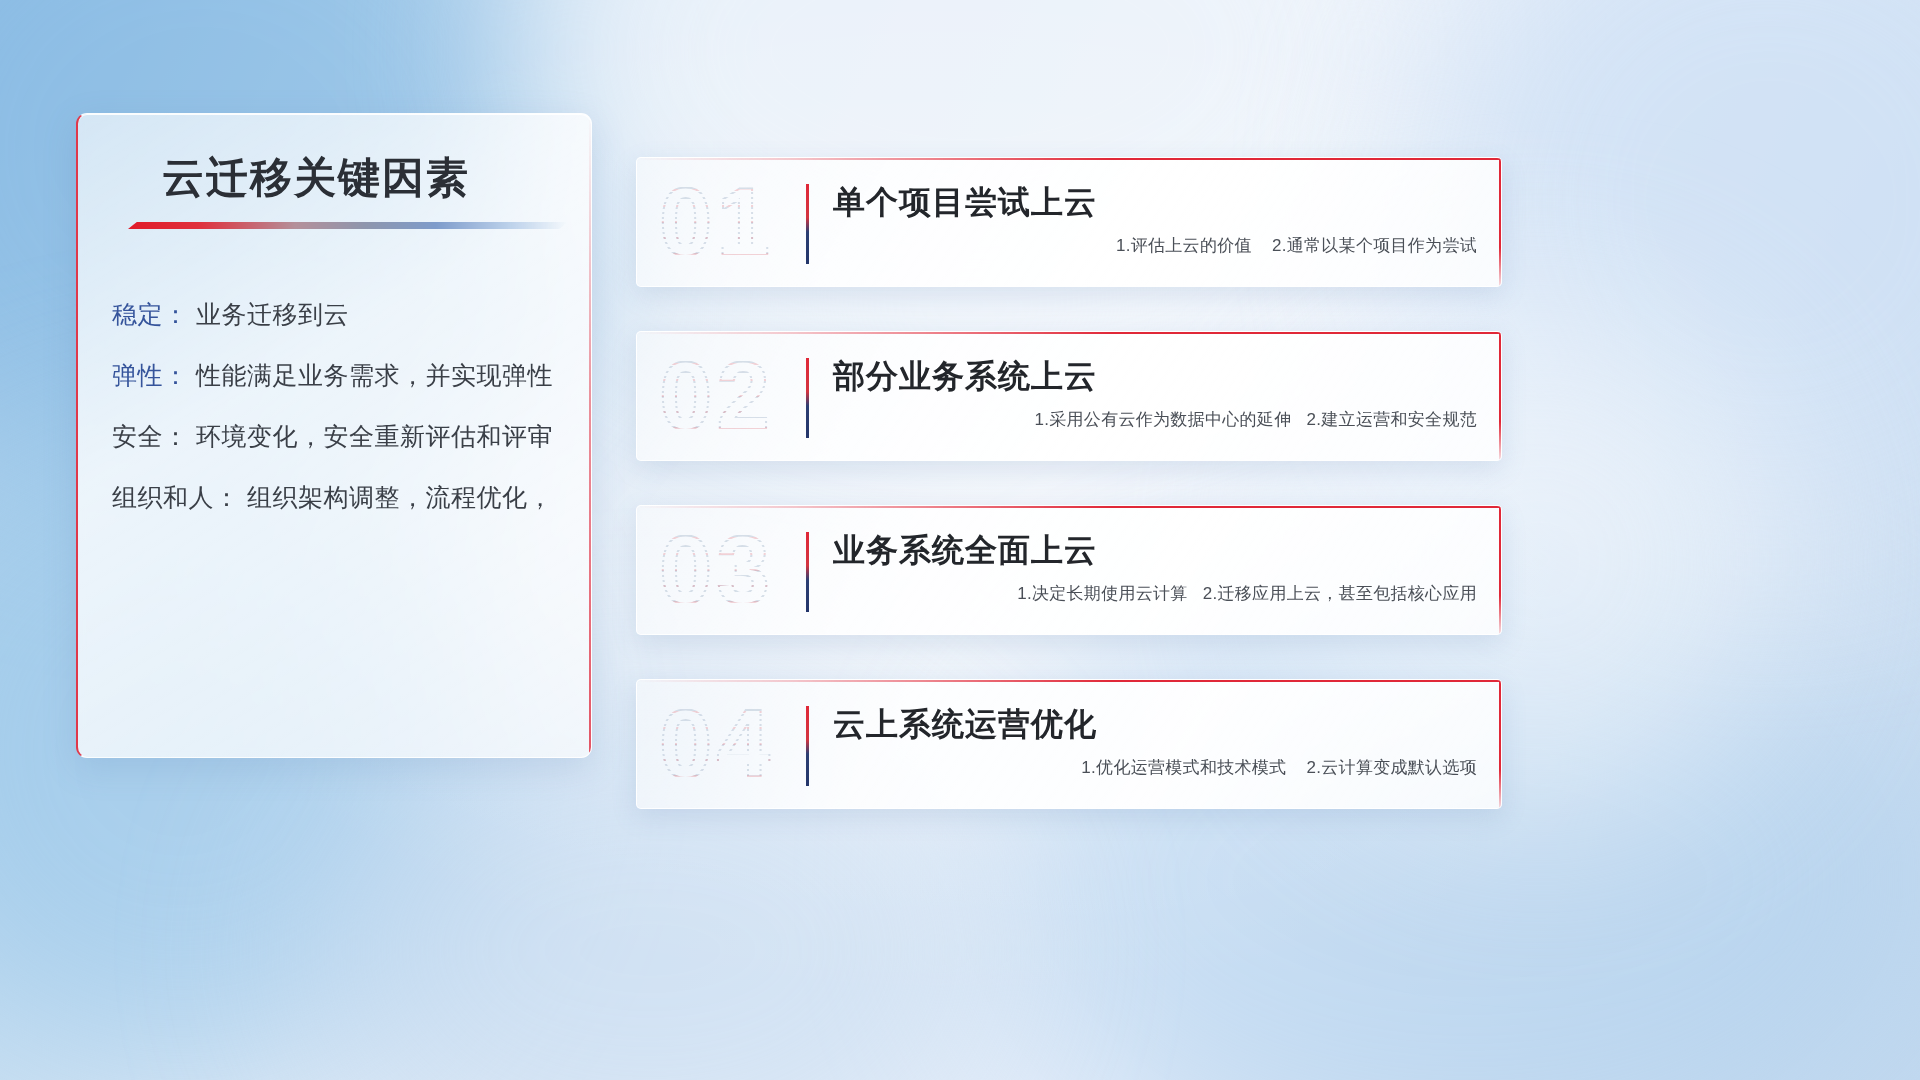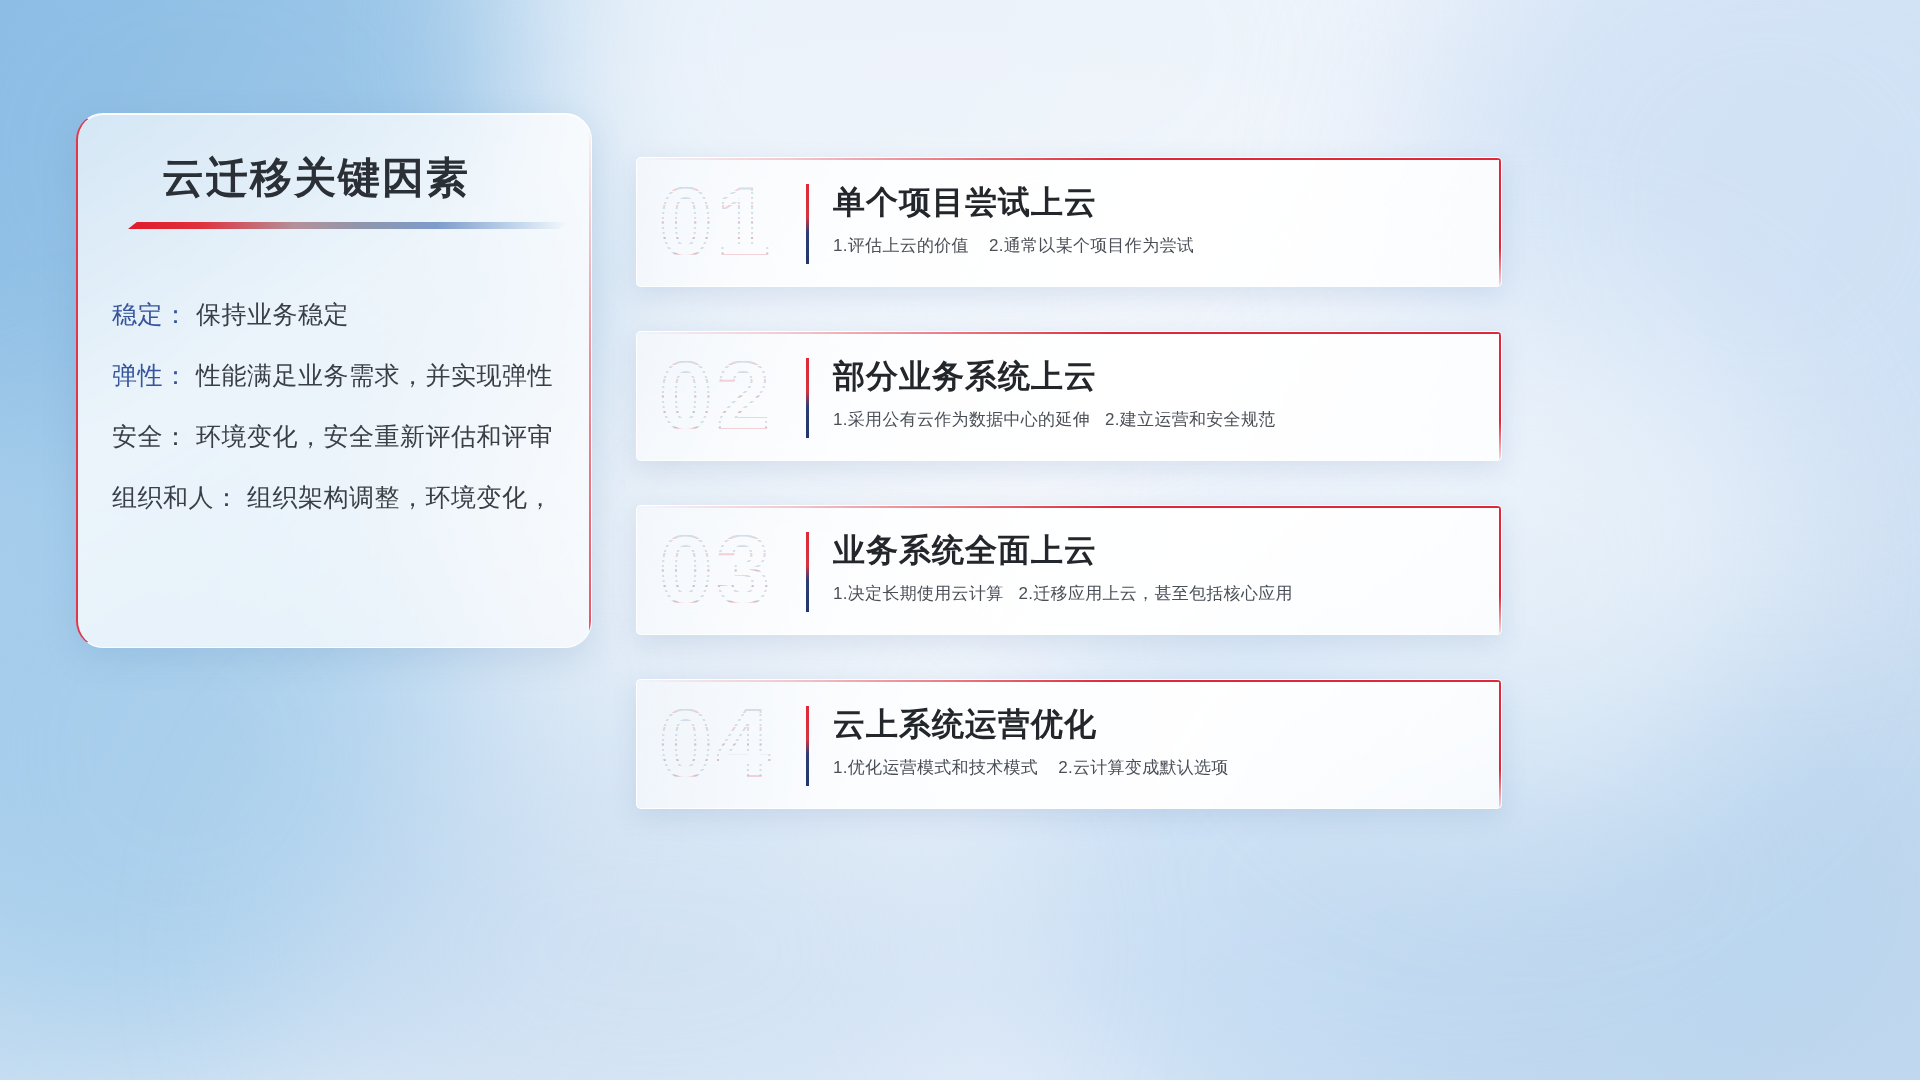--- a/index.html
+++ b/index.html
@@ -26,22 +26,22 @@
   .blob.b7 { right: 120px; top: 300px;   width: 520px;  height: 520px;  background: #f2f7fc; opacity:.55; }
   .vign { position:absolute; inset:0; background:
       radial-gradient(ellipse at 50% 45%, rgba(255,255,255,.30) 0%, rgba(255,255,255,0) 62%); }
 
   
   #stage { position: absolute; inset: 0; }
 
   
   #left-panel {
     position: absolute;
-    left: 76px; top: 113px; width: 516px; height: 535px;
-    border-radius: 27px;
+    left: 76px; top: 113px; width: 516px; height: 645px;
+    border-radius: 11px;
     background: linear-gradient(150deg, rgba(255,255,255,.62) 0%, rgba(255,255,255,.80) 40%, rgba(255,255,255,.66) 100%);
     border: 1px solid rgba(255,255,255,.85);
     border-left: 2px solid #e0384a;
     box-shadow: 0 10px 34px rgba(90,130,175,.18), inset 0 1px 0 rgba(255,255,255,.9);
     backdrop-filter: blur(4px);
     overflow: hidden;
   }
   #left-panel::after{
     content:""; position:absolute; right:0; top:0; bottom:0; width:2px;
     background: linear-gradient(180deg, rgba(224,56,74,.0) 0%, rgba(224,56,74,.55) 45%, rgba(224,56,74,.85) 100%);
@@ -116,20 +116,21 @@
   }
   .card-body { position: absolute; left: 196px; top: 24px; right: 24px; }
   .card-title {
     font-size: 32px; font-weight: 700; color: #23262b; letter-spacing: 1px;
     line-height: 40px;
   }
   .card-desc {
     margin-top: 12px;
     font-size: 17px; color: #4a4f57; letter-spacing: .3px; line-height: 24px;
     white-space: pre;
+    text-align: right;
   }
 </style>
 </head>
 <body>
 
 <div id="bg">
   <div class="blob b1"></div>
   <div class="blob b2"></div>
   <div class="blob b3"></div>
   <div class="blob b4"></div>
@@ -138,24 +139,24 @@
   <div class="blob b7"></div>
   <div class="vign"></div>
 </div>
 
 <div id="stage">
 
   <section id="left-panel">
     <h1 id="panel-title">云迁移关键因素</h1>
     <div id="title-rule"></div>
     <div id="factor-list">
-        <div class="factor-row accent"><span class="flabel">稳定：</span> <span class="fdesc">保持业务稳定</span></div>
+        <div class="factor-row accent"><span class="flabel">稳定：</span> <span class="fdesc">业务迁移到云</span></div>
         <div class="factor-row accent"><span class="flabel">弹性：</span> <span class="fdesc">性能满足业务需求，并实现弹性</span></div>
         <div class="factor-row plain"><span class="flabel">安全：</span> <span class="fdesc">环境变化，安全重新评估和评审</span></div>
-        <div class="factor-row plain"><span class="flabel">组织和人：</span> <span class="fdesc">组织架构调整，环境变化，</span></div>
+        <div class="factor-row plain"><span class="flabel">组织和人：</span> <span class="fdesc">组织架构调整，流程优化，</span></div>
       </div>
   </section>
 
   <section id="cards">
       <article class="card">
         <div class="card-num">01</div>
         <div class="card-num-tint">01</div>
         <div class="card-divider"></div>
         <div class="card-body">
           <div class="card-title">单个项目尝试上云</div>

